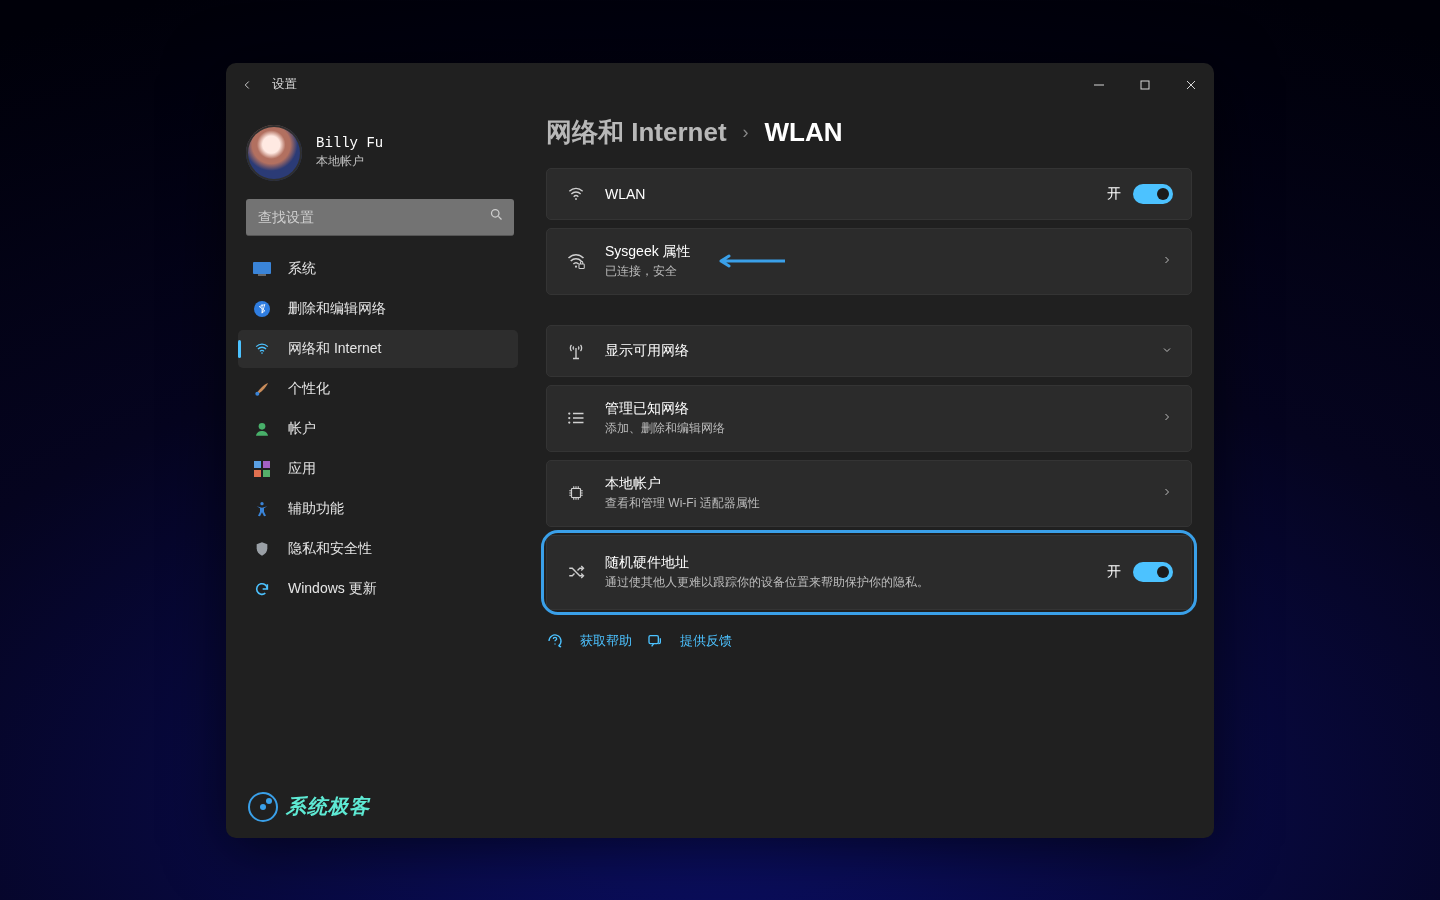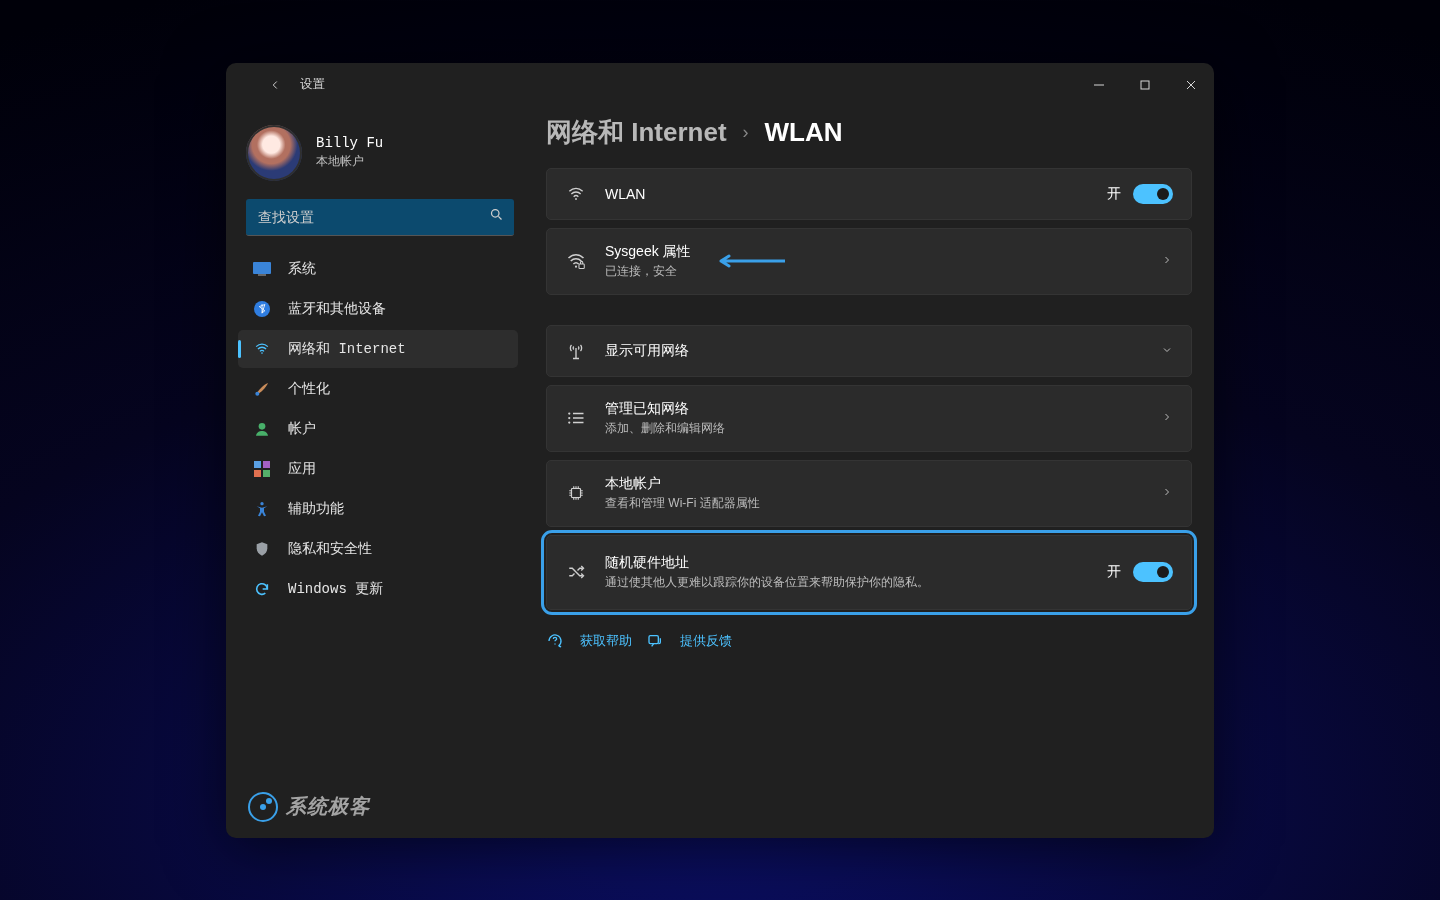--- a/index.html
+++ b/index.html
@@ -22,21 +22,21 @@
     display: flex;
     flex-direction: column;
     position: relative;
     box-shadow: 0 10px 60px rgba(0,0,0,0.6);
   }
 
   .titlebar {
     height: 44px;
     display: flex;
     align-items: center;
-    padding-left: 36px;
+    padding-left: 8px;
     font-size: 12.5px;
     color: #d6d6d6;
   }
   .titlebar .back-btn {
     width: 26px; height: 26px;
     display: flex; align-items: center; justify-content: center;
     color: #d6d6d6;
     margin-right: 12px;
   }
   .title-controls {
@@ -74,21 +74,21 @@
     background: radial-gradient(circle at 45% 35%, #ffe9e2 0 18%, #b27060 30% 40%, #2b3b76 55% 100%);
     margin-right: 14px;
     box-shadow: inset 0 0 0 2px #2f2f2f;
   }
   .user-text .name { font-size: 14px; color: #ffffff; }
   .user-text .type { font-size: 12px; color: #c0c0c0; margin-top: 2px; }
 
   .search-wrap {
     margin: 0 8px 14px 8px;
     height: 36px;
-    background: #0c4a6e;
+    background: #737373;
     border-bottom: 1px solid #555;
     border-radius: 3px;
     display: flex; align-items: center;
     padding: 0 10px;
   }
   .search-wrap input {
     flex: 1;
     background: transparent; border: none; outline: none;
     color: #cfcfcf; font-size: 14px;
   }
@@ -101,21 +101,20 @@
     padding-right: 4px;
   }
   .nav-item {
     height: 38px;
     display: flex; align-items: center;
     padding: 0 8px 0 14px;
     border-radius: 5px;
     font-size: 14px;
     color: #e5e5e5;
     position: relative;
-    font-family: Liberation Mono, monospace;
   }
   .nav-item .ic {
     width: 20px; height: 20px;
     display: flex; align-items: center; justify-content: center;
     margin-right: 16px;
   }
   .nav-item.active {
     background: #2d2d2d;
   }
   .nav-item.active::before {
@@ -172,41 +171,41 @@
     width: 12px; height: 12px; border-radius: 50%;
     background: #1b1b1b;
     position: absolute; top: 4px; right: 4px;
   }
 
   .cards .gap-lg { height: 14px; }
 
   .highlighted {
     outline: 3px solid #3aa0e9;
     outline-offset: 2px;
-    border-radius: 6px;
+    border-radius: 12px;
   }
 
   .arrow-annot {
     width: 70px; height: 14px;
     margin-left: 24px;
   }
 
   .links {
     margin-top: 22px;
     display: flex; flex-direction: row; gap: 14px;
     font-size: 13px;
   }
   .links .link { display: flex; align-items: center; gap: 16px; color: #4cc2ff; }
   .links .link .ic { color: #4cc2ff; width: 18px; height: 18px; display:flex;align-items:center;justify-content:center; }
 
   .watermark {
     position: absolute;
     left: 22px; bottom: 16px;
     display: flex; align-items: center; gap: 8px;
-    color: #a3a3a3;
+    color: #5eead4;
     font-size: 20px; font-weight: 700; font-style: italic;
     letter-spacing: 1px;
   }
   .watermark .logo {
     width: 26px; height: 26px; border-radius: 50%;
     border: 2px solid #3aa0e9;
     display: flex; align-items: center; justify-content: center;
   }
   .watermark .logo .inner { width: 6px; height: 6px; border-radius: 50%; background:#3aa0e9; box-shadow: 6px -6px 0 0 #3aa0e9; }
 </style>
@@ -273,21 +272,21 @@
               </span>
             <span>系统</span>
           </div>
           <div class="nav-item">
             <span class="ic">
                 <svg width="16" height="16" viewBox="0 0 16 16">
                   <circle cx="8" cy="8" r="8" fill="#2f7de0"></circle>
                   <path d="M8 2v12l4-3-8-6 8-3-4 12" fill="none" stroke="#fff" stroke-width="1.2" stroke-linejoin="round" stroke-linecap="round" transform="scale(0.7) translate(3.5,3)"></path>
                 </svg>
               </span>
-            <span>蓝牙和其他设备</span>
+            <span>删除和编辑网络</span>
           </div>
           <div class="nav-item active">
             <span class="ic">
                 <svg width="18" height="14" viewBox="0 0 24 24" fill="none" stroke="#4cc2ff" stroke-width="2.2">
                   <path d="M2 8c6-6 14-6 20 0"></path>
                   <path d="M5 12c4-4 10-4 14 0"></path>
                   <path d="M8.5 16c2-2 5-2 7 0"></path>
                   <circle cx="12" cy="19" r="1.4" fill="#4cc2ff" stroke="none"></circle>
                 </svg>
               </span>

